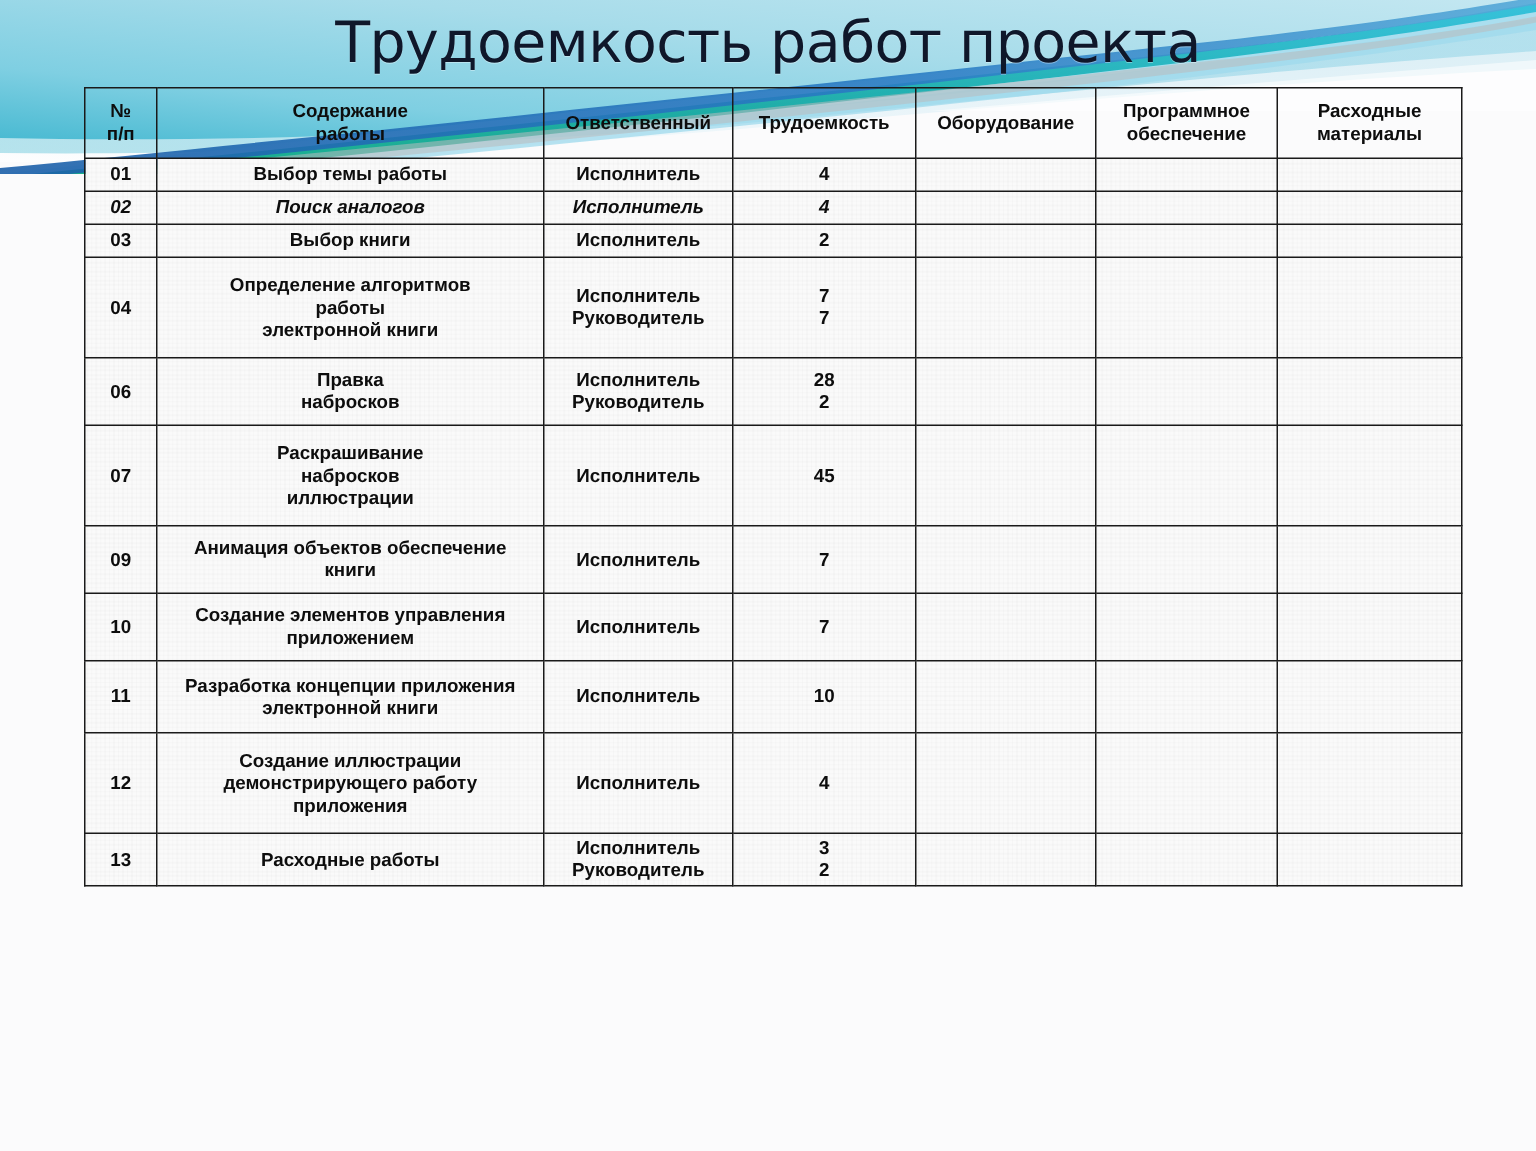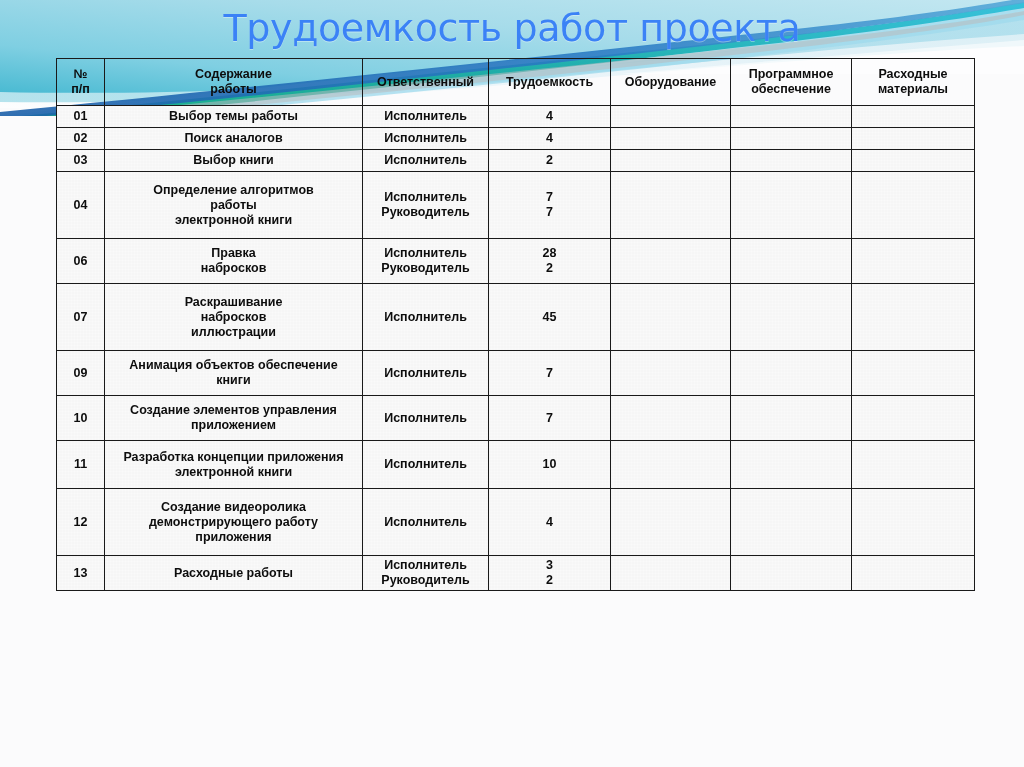--- a/index.html
+++ b/index.html
@@ -49,21 +49,21 @@
     display: flex;
     align-items: center;
     justify-content: center;
     pointer-events: none;
   }
   .slide-title {
     font-family: "DejaVu Sans", "Liberation Sans", sans-serif;
     font-size: 38px;
     font-weight: 400;
     letter-spacing: -0.4px;
-    color: #3b82f6;
+    color: #0f172a;
     white-space: nowrap;
     line-height: 1;
     text-shadow: 0 1px 0 rgba(255,255,255,0.35);
   }
 
   
   .table-wrap {
     position: absolute;
     left: 56px;
     top: 58px;
@@ -219,21 +219,21 @@
             <td class="cell-resp">
               <span class="stack-line">Исполнитель</span>
             </td>
             <td class="cell-effort">
               <span class="stack-line">4</span>
             </td>
             <td class="cell-equip cell-blank"></td>
             <td class="cell-soft cell-blank"></td>
             <td class="cell-mat cell-blank"></td>
           </tr>
-          <tr style="height: 22px;">
+          <tr style="height: 22px; font-style: italic;">
             <td class="cell-num">02</td>
             <td class="cell-task">
               <span class="stack-line">Поиск аналогов</span>
             </td>
             <td class="cell-resp">
               <span class="stack-line">Исполнитель</span>
             </td>
             <td class="cell-effort">
               <span class="stack-line">4</span>
             </td>
@@ -354,21 +354,21 @@
             <td class="cell-effort">
               <span class="stack-line">10</span>
             </td>
             <td class="cell-equip cell-blank"></td>
             <td class="cell-soft cell-blank"></td>
             <td class="cell-mat cell-blank"></td>
           </tr>
           <tr style="height: 67px;">
             <td class="cell-num">12</td>
             <td class="cell-task">
-              <span class="stack-line">Создание видеоролика</span>
+              <span class="stack-line">Создание иллюстрации</span>
               <span class="stack-line">демонстрирующего работу</span>
               <span class="stack-line">приложения</span>
             </td>
             <td class="cell-resp">
               <span class="stack-line">Исполнитель</span>
             </td>
             <td class="cell-effort">
               <span class="stack-line">4</span>
             </td>
             <td class="cell-equip cell-blank"></td>

